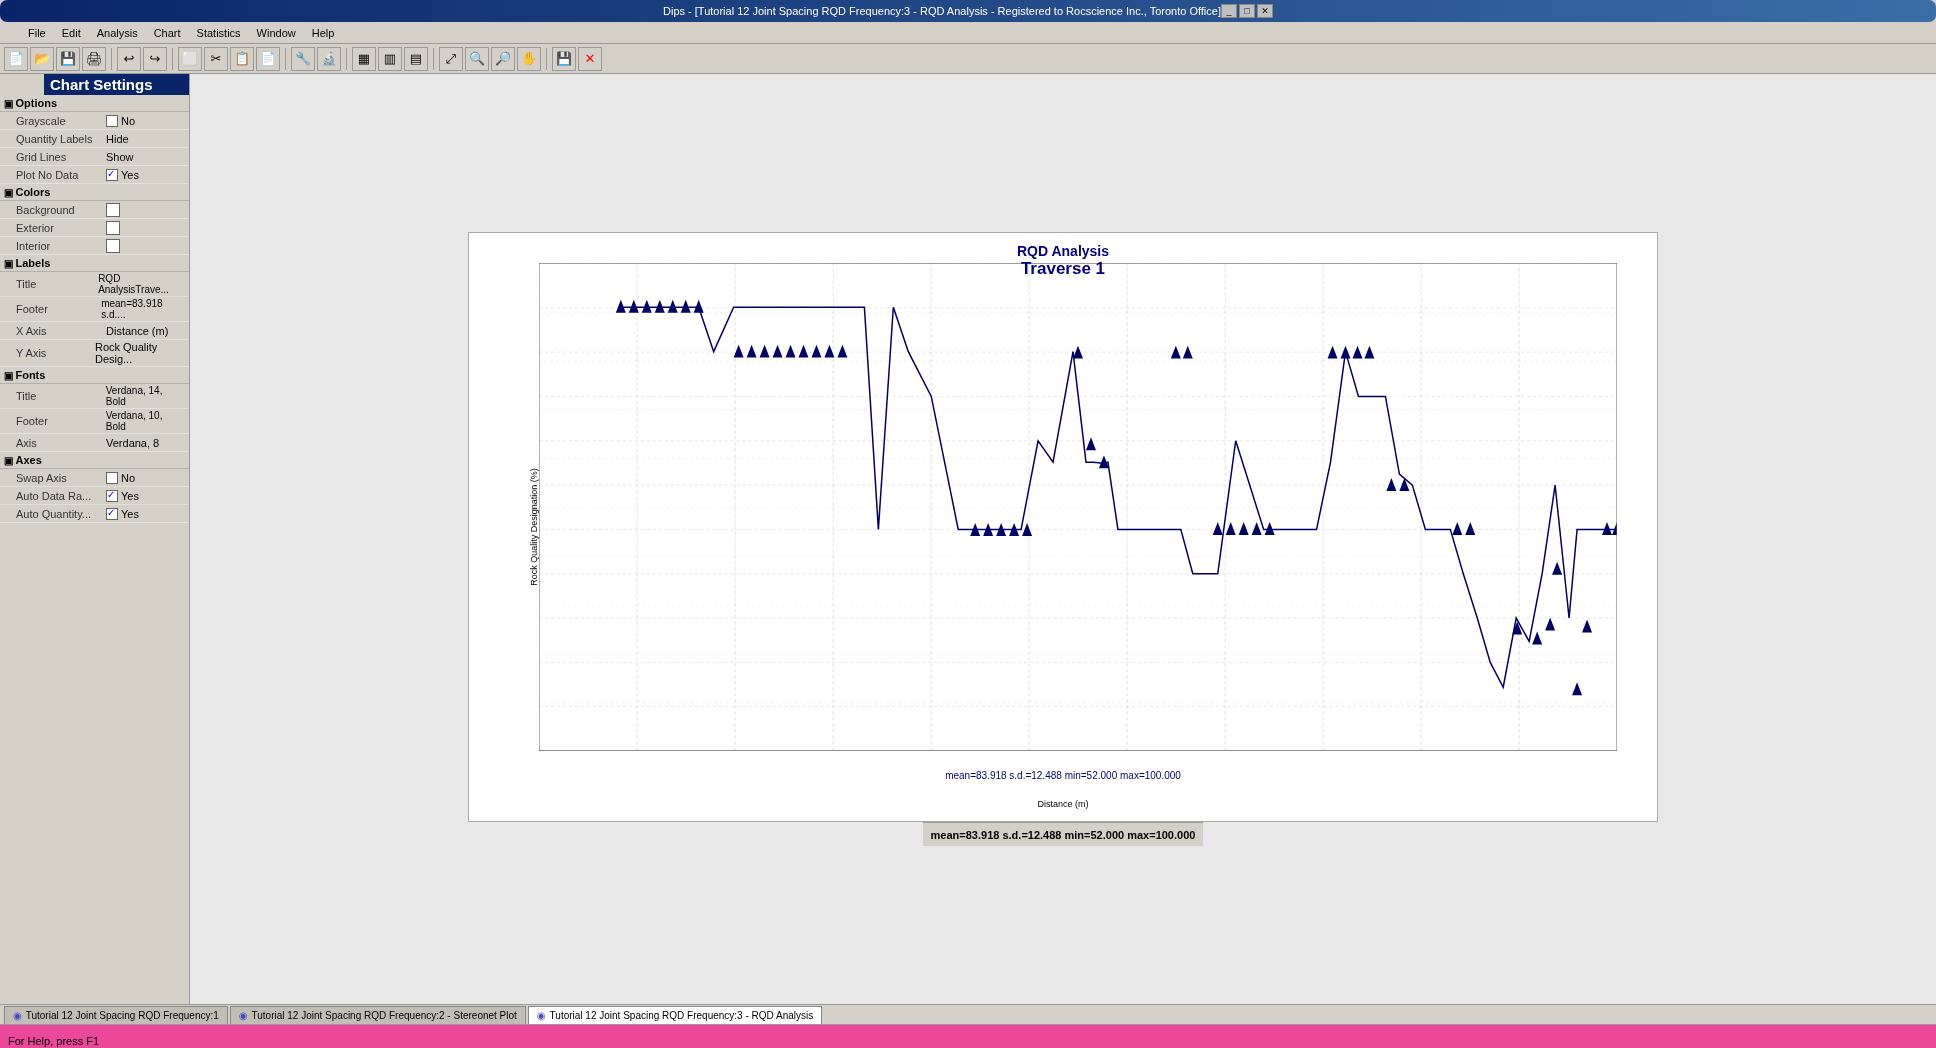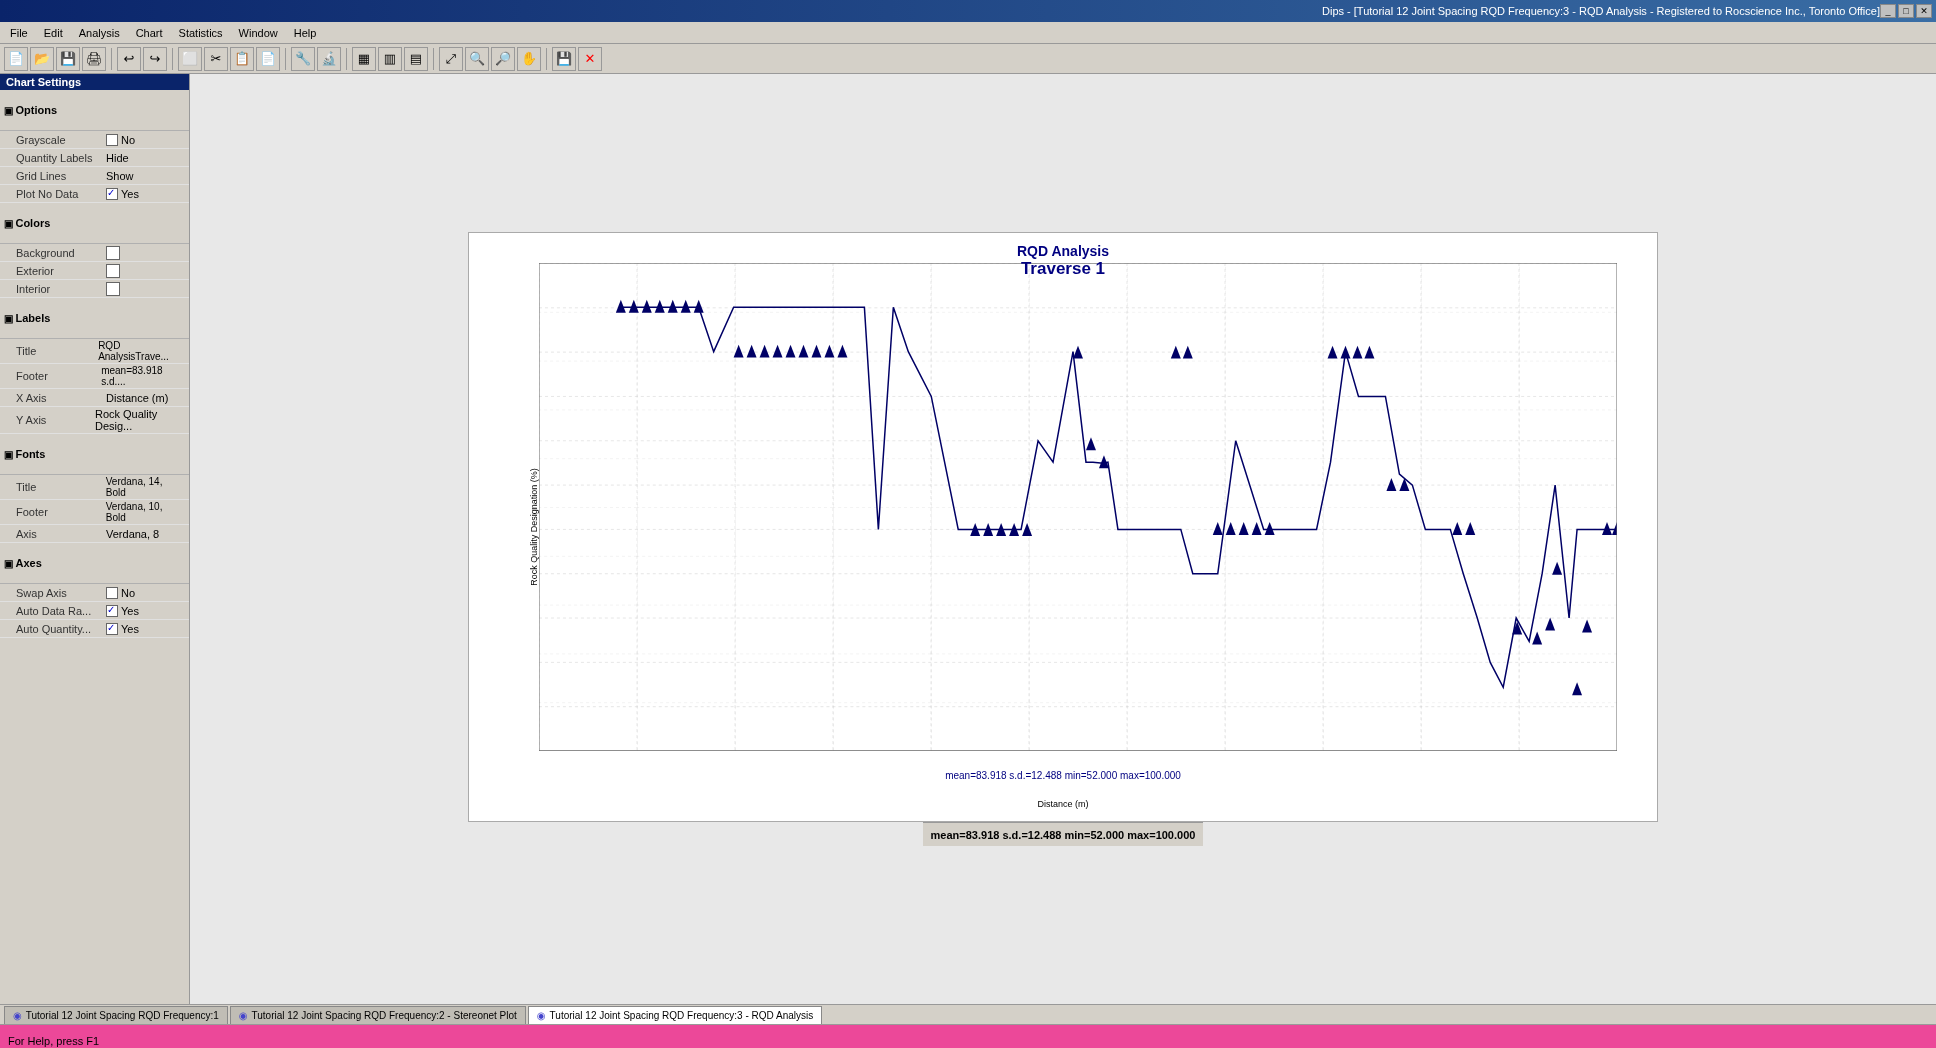--- a/index.html
+++ b/index.html
@@ -5,43 +5,44 @@
     * { box-sizing: border-box; margin: 0; padding: 0; }
     body { font-family: 'Segoe UI', Tahoma, Geneva, Verdana, sans-serif; font-size: 11px; background: #d4d0c8; overflow: hidden; width: 1936px; height: 1048px; }
 
     
     #title-bar {
       background: linear-gradient(to right, #0a246a, #3a6ea5);
       color: white;
       height: 22px;
       display: flex;
       align-items: center;
-      justify-content: flex-end;
-      padding: 0 4px;
+      justify-content: center;
+      padding: 0 19px;
       font-size: 11px;
+      border-radius: 7px;
     }
     #title-bar-buttons { display: flex; gap: 2px; }
     .title-btn {
       width: 16px; height: 14px;
       background: #c0c0c0;
       border: 1px solid #888;
       font-size: 9px;
       display: flex; align-items: center; justify-content: center;
       cursor: pointer;
       color: black;
     }
 
     
     #menu-bar {
       background: #d4d0c8;
       height: 22px;
       display: flex;
       align-items: center;
       border-bottom: 1px solid #999;
-      padding: 0 2px;
+      padding: 0 20px;
       gap: 0;
     }
     .menu-item {
       padding: 2px 8px;
       cursor: pointer;
       font-size: 11px;
     }
 
     
     #toolbar {
@@ -75,27 +76,28 @@
       background: #d4d0c8;
       border-right: 1px solid #999;
       overflow-y: auto;
       font-size: 11px;
     }
     #panel-header {
       background: #0a246a;
       color: white;
       padding: 2px 6px;
       font-weight: bold;
-      font-size: 11px;
+      font-size: 15px;
+      margin-left: 44px;
     }
     .section-header {
       display: flex;
       align-items: center;
       background: #d4d0c8;
-      padding: 14px 4px;
+      padding: 2px 4px;
       font-weight: bold;
       cursor: pointer;
       border-bottom: 1px solid #b0b0b0;
     }
     .section-header::before { content: '▣ '; font-size: 10px; margin-right: 2px; }
     .prop-row {
       display: flex;
       padding: 1px 4px 1px 16px;
       border-bottom: 1px solid #e0e0e0;
       align-items: center;

